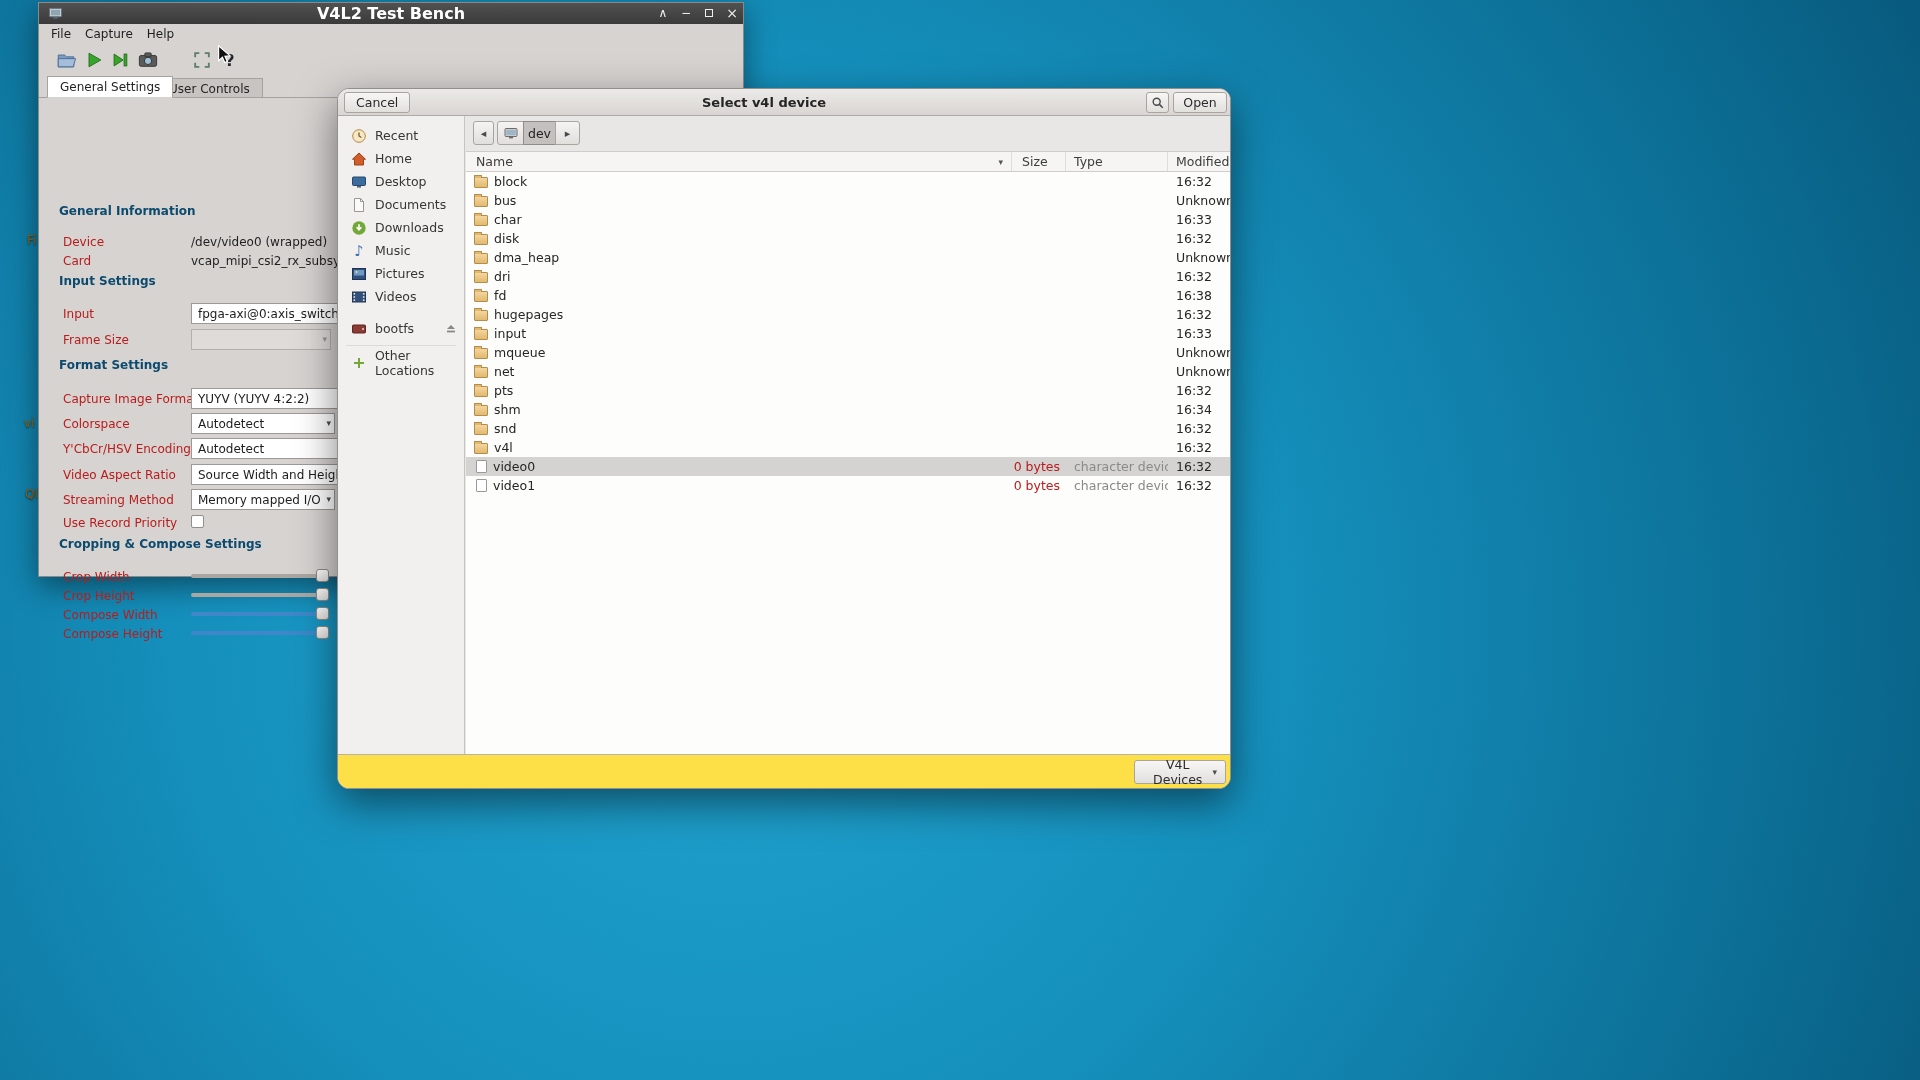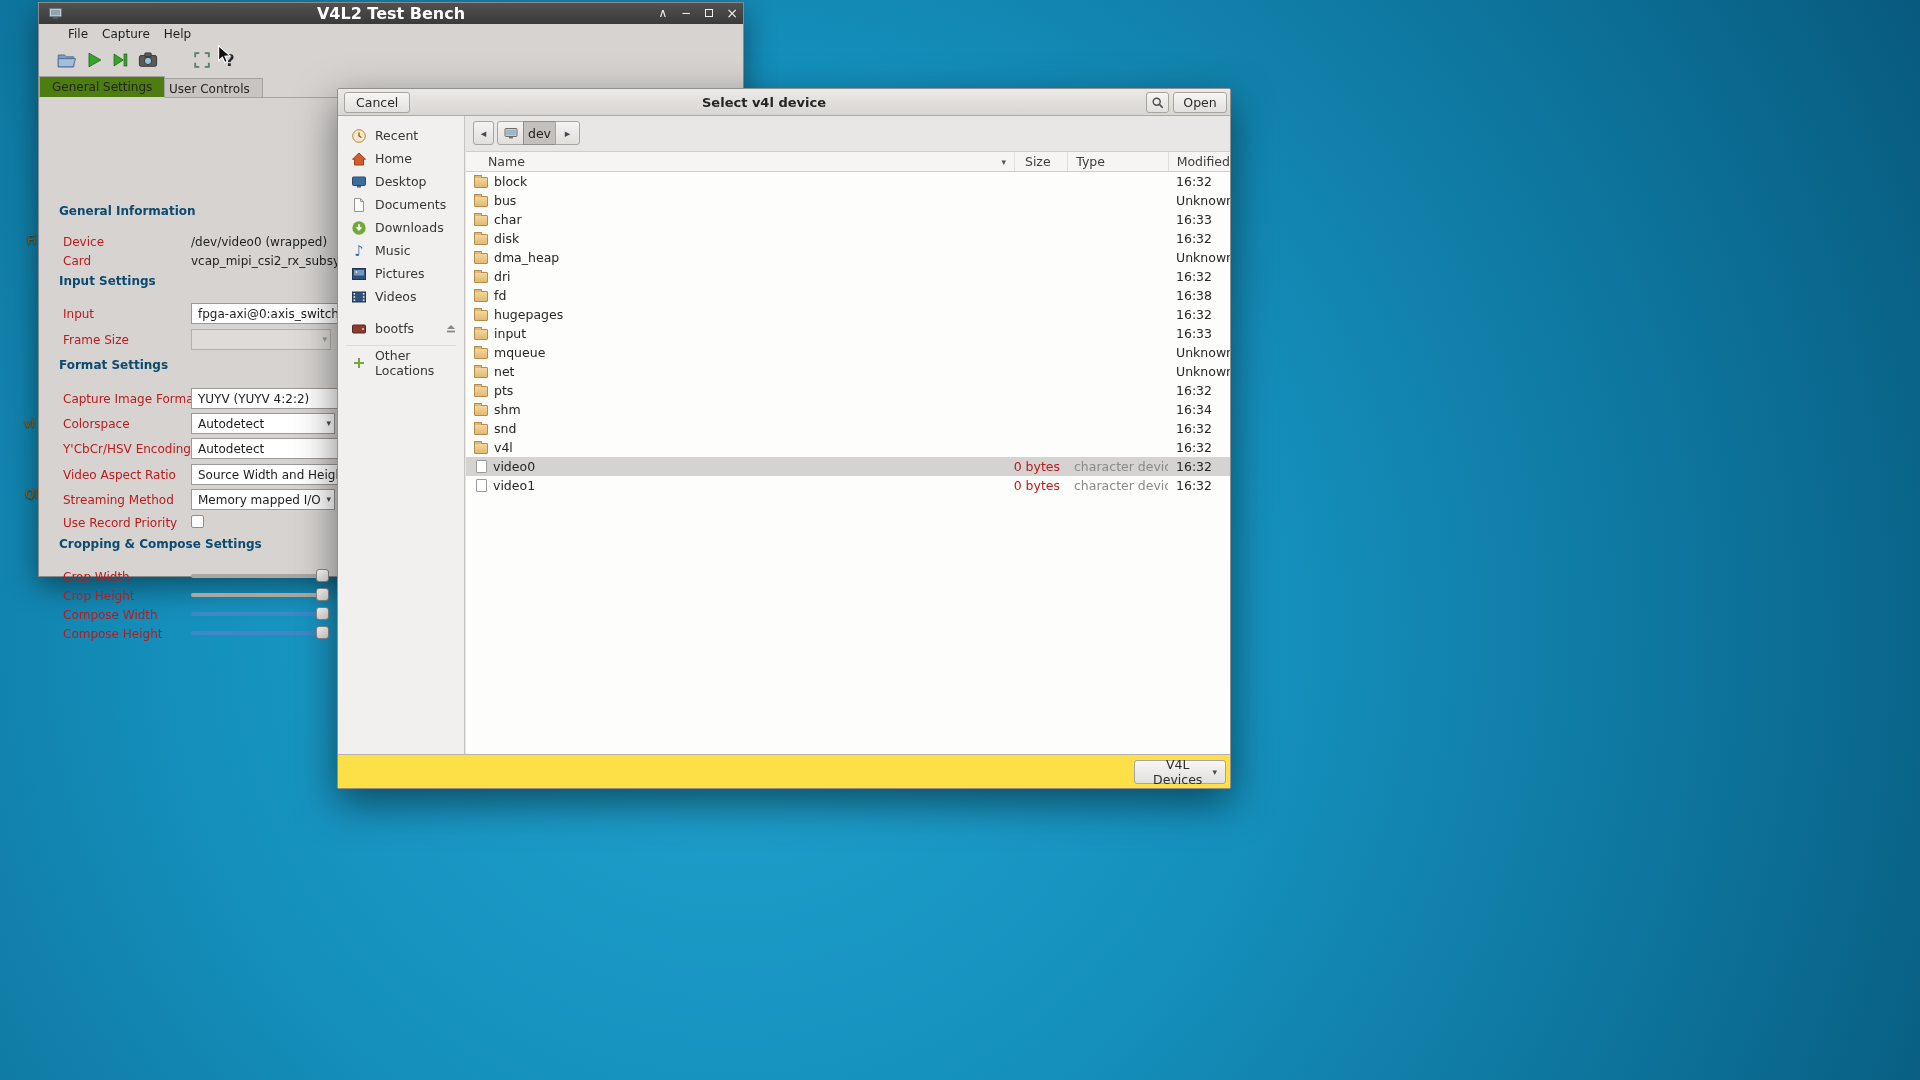--- a/index.html
+++ b/index.html
@@ -24,31 +24,31 @@
     position:absolute; left:0; top:0; right:0; height:21px;
     background:linear-gradient(#515151,#3a3a3a); display:flex; align-items:center;
     color:#fff;
   }
   .titlebar .wicon { width:15px; height:15px; margin-left:9px; flex:none; }
   .titlebar .wtitle { position:absolute; left:0; right:0; text-align:center; font-weight:bold; font-size:16px; }
   .wctrls { position:absolute; right:4px; top:0; height:21px; display:flex; align-items:center; gap:9px; z-index:2; }
   .wbtn { color:#efefef; font-size:12px; width:14px; text-align:center; line-height:21px; }
   .wbtn .maxbox { display:inline-block; width:8px; height:8px; border:1.5px solid #efefef; }
 
-  .menubar { position:absolute; left:0; top:21px; right:12px; height:20px; display:flex; align-items:center; padding-left:22px; }
+  .menubar { position:absolute; left:0; top:21px; right:12px; height:20px; display:flex; align-items:center; padding-left:5px; }
   .menu-item { padding:3px 7px; font-size:12px; color:#1e1e1e; }
 
   .toolbar { position:absolute; left:0; top:41px; right:0; height:32px; }
   .tbtn { position:absolute; top:5px; width:22px; height:22px; background:transparent; border:none; display:flex; align-items:center; justify-content:center; }
   .tbtn svg { width:20px; height:20px; }
   .help-q { font-weight:bold; font-size:16px; color:#22262b; }
 
   .tabs { position:absolute; left:0; top:73px; right:0; height:22px; border-bottom:1px solid #a5a2a0; }
   .tab { position:absolute; bottom:-1px; font-size:12px; color:#242424; border:1px solid #a5a2a0; padding:0 12px; line-height:20px; }
-  .tab.active { left:0; height:22px; background:#4d7c0f; border-bottom:1px solid #d6d3d1; z-index:2;margin-top:24px; }
+  .tab.active { left:8px; height:22px; background:#ffffff; border-bottom:1px solid #d6d3d1; z-index:2;margin-top:24px; }
   .tab.inactive { left:117px; height:20px; background:#c7c4c1; }
 
   .content { position:absolute; left:0; top:95px; right:0; bottom:0; }
   .row { position:absolute; left:0; right:0; height:22px; }
   .heading { position:absolute; left:20px; top:2px; font-weight:bold; color:#0c4a6e; font-size:12px; }
   .lbl { position:absolute; left:24px; top:4px; color:#b91c1c; }
   .val { position:absolute; left:152px; top:4px; color:#1f1f1f; white-space:nowrap; }
   .combo {
     position:absolute; left:152px; top:0; height:21px; background:#fff; border:1px solid #9c9996;
     display:flex; align-items:center; padding:0 6px; color:#1d1d1d; white-space:nowrap; overflow:hidden;
@@ -59,21 +59,21 @@
   .checkbox { position:absolute; left:152px; top:3px; width:13px; height:13px; background:#fdfdfd; border:1px solid #908d8a; border-radius:2px; }
   .slider { position:absolute; left:152px; top:8px; width:132px; height:4px; border-radius:2px; }
   .slider.gray { background:#aaa7a3; }
   .slider.blue { background:#3f87c9; }
   .handle { position:absolute; right:-6px; top:-5px; width:13px; height:13px;
     background:linear-gradient(#fdfdfd,#e2e0de); border:1px solid #8d8a87; border-radius:3px; }
 
   
   .dialog {
     position:absolute; left:337px; top:88px; width:894px; height:701px;
-    background:#e9e7e5; border:1px solid #93908c; border-radius:2px;
+    background:#e9e7e5; border:1px solid #93908c; border-radius:12px;
     box-shadow:0 14px 40px rgba(0,0,0,.5); z-index:10; font-size:12.5px; color:#2c2c2c; overflow:hidden;
   }
   .hbar {
     position:absolute; left:0; top:0; right:0; height:27px;
     background:linear-gradient(#eceae8,#d8d5d2); border-bottom:1px solid #aeaba7;
   }
   .btn {
     background:linear-gradient(#f7f6f5,#e2e0dd); border:1px solid #a8a5a1; border-radius:3px;
     font-size:12.5px; color:#2b2b2b;
   }
@@ -97,21 +97,21 @@
   .pathbar { position:absolute; left:0; top:0; right:0; height:35px; }
   .pbtn { position:absolute; top:5px; height:24px; background:linear-gradient(#f5f4f3,#e1dfdc); border:1px solid #a8a5a1; color:#4a4a4a; font-size:11px; }
   .pbtn svg { width:16px; height:16px; vertical-align:middle; }
   .pb-back { left:7px; width:21px; border-radius:3px; }
   .pb-comp { left:31px; width:27px; border-radius:3px 0 0 3px; }
   .pb-dev  { left:57px; width:33px; background:#c3c0bd; border:1px solid #8f8c89; color:#222; font-size:12.5px; }
   .pb-next { left:89px; width:25px; border-radius:0 3px 3px 0; }
 
   .lheader { position:absolute; left:0; top:35px; right:0; height:21px; background:#f6f5f3; border-top:1px solid #cfccc9; border-bottom:1px solid #cfccc9; display:flex; font-size:12.5px; color:#3d3d3d; }
   .hc { border-right:1px solid #e0dedb; display:flex; align-items:center; position:relative; }
-  .hc.name { width:546px; padding-left:10px;margin-left:12px; }
+  .hc.name { width:546px; padding-left:10px; }
   .hc.size { width:54px; padding-left:10px; }
   .hc.type { width:102px; padding-left:8px; }
   .hc.mod  { flex:1; padding-left:8px; border-right:none; }
   .sort { position:absolute; right:8px; font-size:9px; color:#555; }
 
   .flist { position:absolute; left:0; top:56px; right:0; bottom:0; background:#fdfdfc; overflow:hidden; }
   .frow { display:flex; align-items:center; height:19px; font-size:12.5px; color:#262626; }
   .frow.selected { background:#d4d3d1; }
   .c { white-space:nowrap; overflow:hidden; }
   .c.name { width:546px; padding-left:8px; display:flex; align-items:center; gap:6px; }

